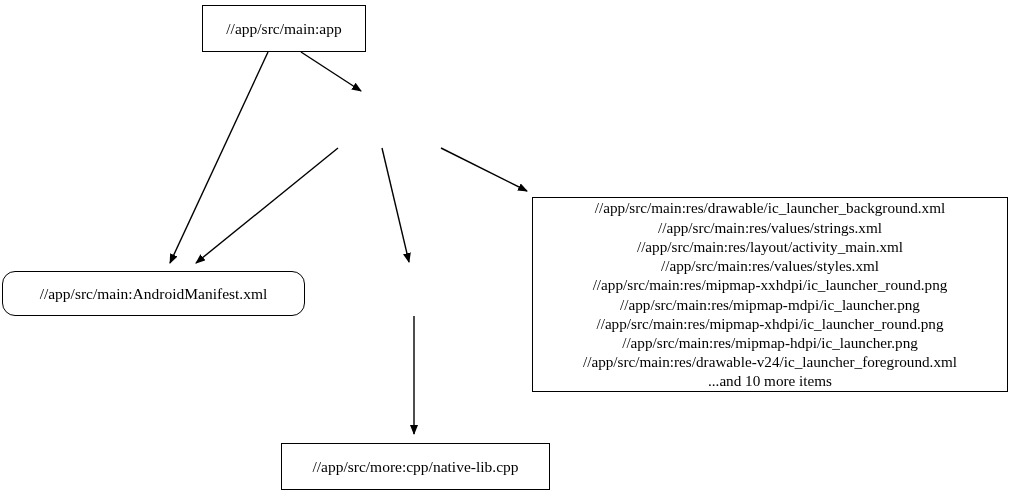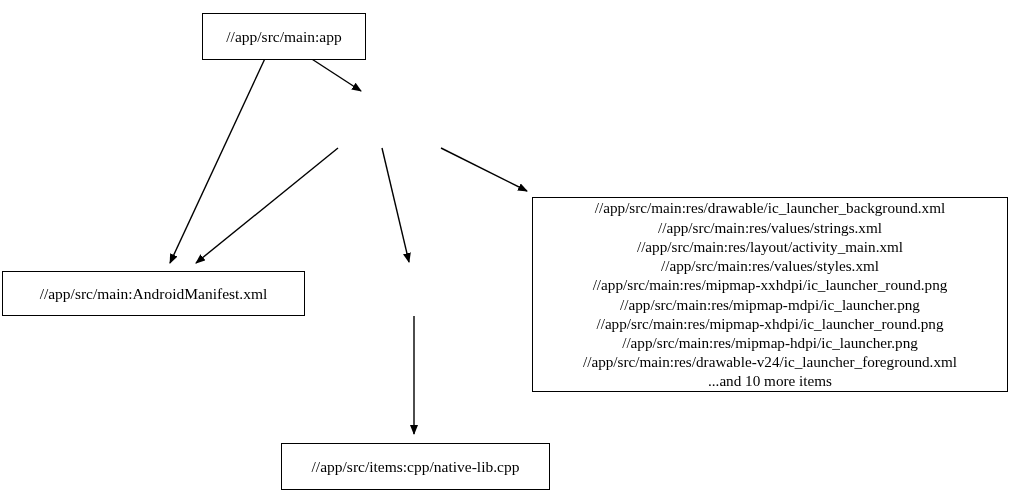--- a/index.html
+++ b/index.html
@@ -44,23 +44,23 @@
     display: block;
     width: 100%;
   }
   .graph-node.multiline {
     white-space: pre;
     line-height: 19.2px;
     font-size: 15.2px;
   }
 
   
-  #node-app        { left: 202px; top: 5px;   width: 164px; height: 47px; margin-top: 8px; }
+  #node-app        { left: 202px; top: 5px;   width: 164px; height: 47px; }
   #node-lib        { left: 302px; top: 100px; width: 153px; height: 48px; }
-  #node-manifest   { left: 2px;   top: 271px; width: 303px; height: 45px; }
+  #node-manifest   { left: 2px;   top: 271px; width: 303px; height: 45px; border-radius: 13px; }
   #node-jni-lib    { left: 324px; top: 271px; width: 180px; height: 45px; }
   #node-resources  { left: 532px; top: 197px; width: 476px; height: 195px; }
   #node-native-lib { left: 281px; top: 443px; width: 269px; height: 47px; }
 </style>
 </head>
 <body>
 
 <div id="graph-canvas">
 
   <svg id="edge-layer" viewBox="0 0 1018 496" xmlns="http://www.w3.org/2000/svg">
@@ -100,16 +100,16 @@
 //app/src/main:res/values/styles.xml
 //app/src/main:res/mipmap-xxhdpi/ic_launcher_round.png
 //app/src/main:res/mipmap-mdpi/ic_launcher.png
 //app/src/main:res/mipmap-xhdpi/ic_launcher_round.png
 //app/src/main:res/mipmap-hdpi/ic_launcher.png
 //app/src/main:res/drawable-v24/ic_launcher_foreground.xml
 ...and 10 more items</span>
   </div>
 
   <div class="graph-node" id="node-native-lib">
-    <span class="node-label">//app/src/items:cpp/native-lib.cpp</span>
+    <span class="node-label">//app/src/more:cpp/native-lib.cpp</span>
   </div>
 
 </div>
 
 </body></html>

